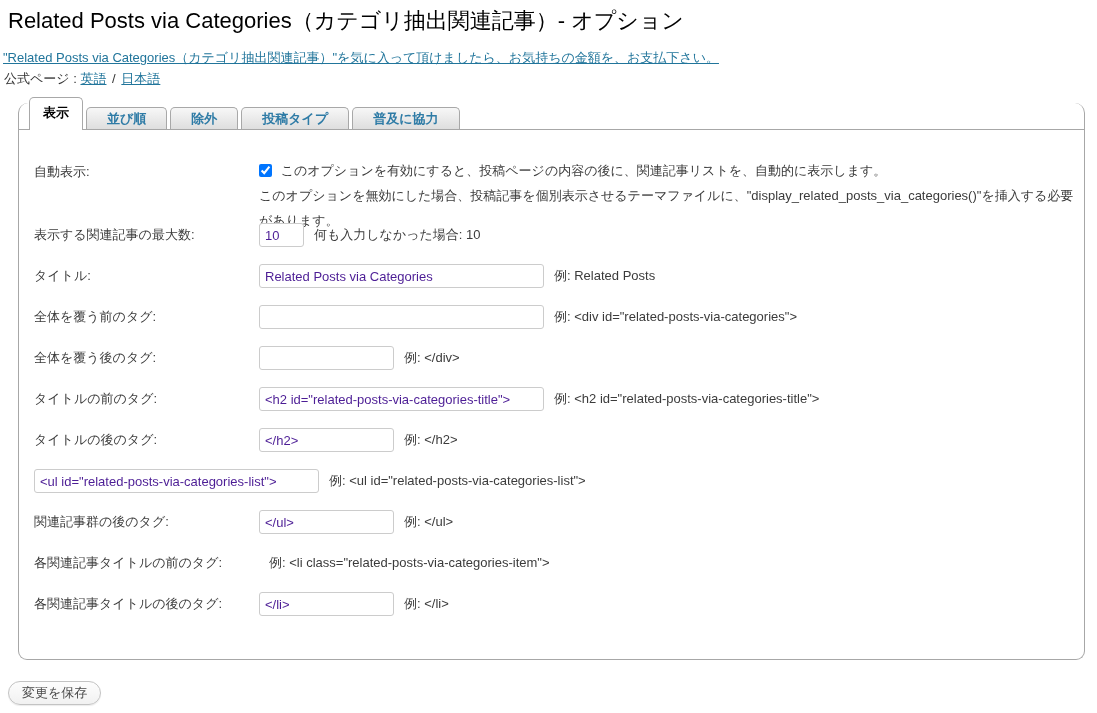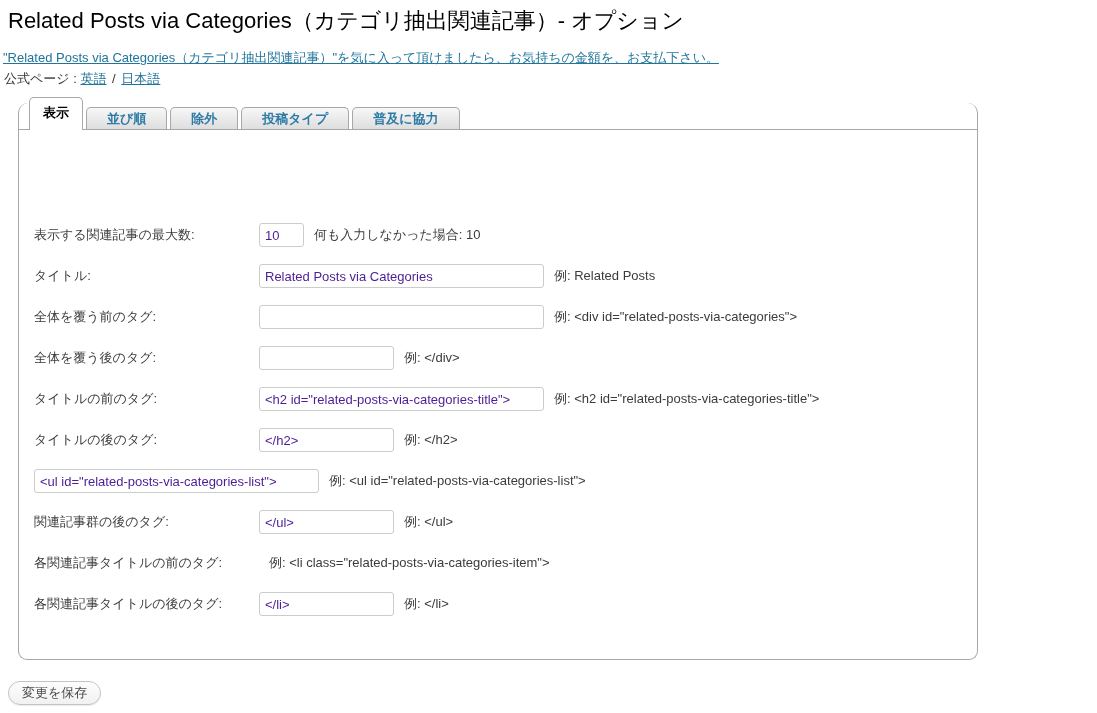--- a/index.html
+++ b/index.html
@@ -8,21 +8,21 @@
 
   .page-title { position:absolute; left:8px; top:6px; font-size:22px; font-weight:400; color:#000; }
 
   .donation-line { position:absolute; left:3px; top:49px; font-size:13px; }
   a.link { color:#21759b; text-decoration:underline; cursor:pointer; }
 
   .official-line { position:absolute; left:4px; top:70px; font-size:13px; color:#333; }
   .official-line .sep { color:#333; margin:0 2px; }
 
   
-  .panel { position:absolute; left:18px; top:103px; width:960px; height:557px;
+  .panel { position:absolute; left:18px; top:103px; width:1067px; height:557px;
            border:1px solid #a7a7a7; border-top:none; border-radius:10px 10px 9px 9px; background:#fff; }
 
   .tabbar { position:absolute; left:0; top:0; right:0; height:27px; border-bottom:1px solid #a7a7a7; }
   .tabs { position:absolute; left:10px; bottom:-1px; display:flex; align-items:flex-end; gap:3px; }
   .tab { border:1px solid #a8a8a8; border-bottom:none; border-radius:5px 5px 0 0;
          font-size:13px; font-weight:bold; text-align:center; cursor:pointer; white-space:nowrap; }
   .tab.inactive { height:22px; line-height:22px; padding:0 20px; color:#2e7ba6;
          background:linear-gradient(#f7f7f7,#dedede); margin-bottom:1px; }
   .tab.active { height:33px; padding:6px 13px 0 13px; color:#000; background:#fff;
          position:relative; z-index:2; }
@@ -67,20 +67,30 @@
   <div class="tabbar">
     <div class="tabs" id="tabs-container">
         <div class="tab active">表示</div>
         <div class="tab inactive">並び順</div>
         <div class="tab inactive">除外</div>
         <div class="tab inactive">投稿タイプ</div>
         <div class="tab inactive">普及に協力</div>
       </div>
   </div>
 
+  <div class="row-auto">
+    <div class="row-label">自動表示:</div>
+    <div class="auto-lines">
+      <div>
+        <input type="checkbox" id="auto-display-checkbox" checked="" style="">
+        <span>このオプションを有効にすると、投稿ページの内容の後に、関連記事リストを、自動的に表示します。</span>
+      </div>
+      <div>このオプションを無効にした場合、投稿記事を個別表示させるテーマファイルに、"display_related_posts_via_categories()"を挿入する必要があります。</div>
+    </div>
+  </div>
 
   <div id="rows-container">
       <div class="form-row" style="top: 120px;">
     <div class="row-label">表示する関連記事の最大数:</div>
     <input type="text" class="field size-small" value="10" style="">
     <span class="note">何も入力しなかった場合: 10</span>
   </div>
       <div class="form-row" style="top: 161px;">
     <div class="row-label">タイトル:</div>
     <input type="text" class="field size-wide" value="Related Posts via Categories" style="">

